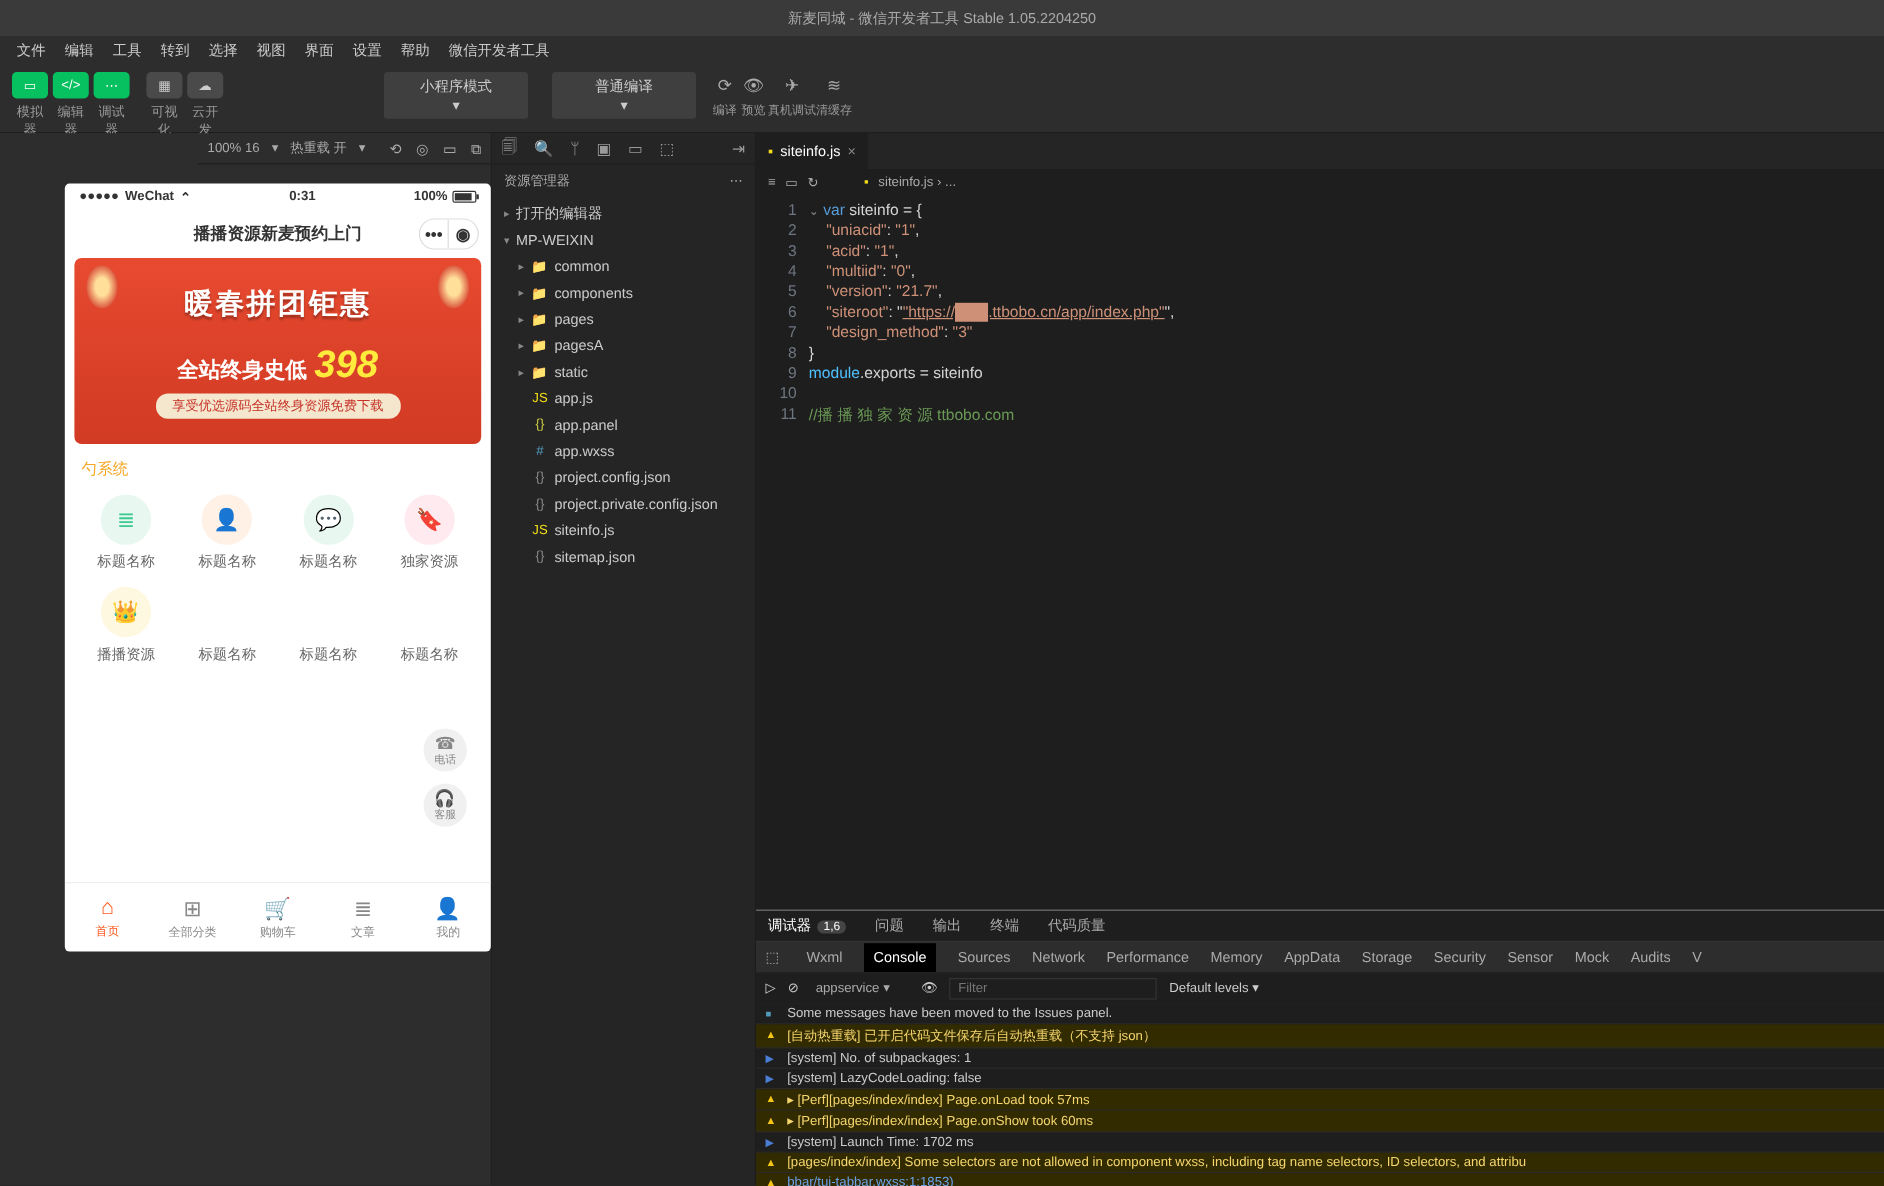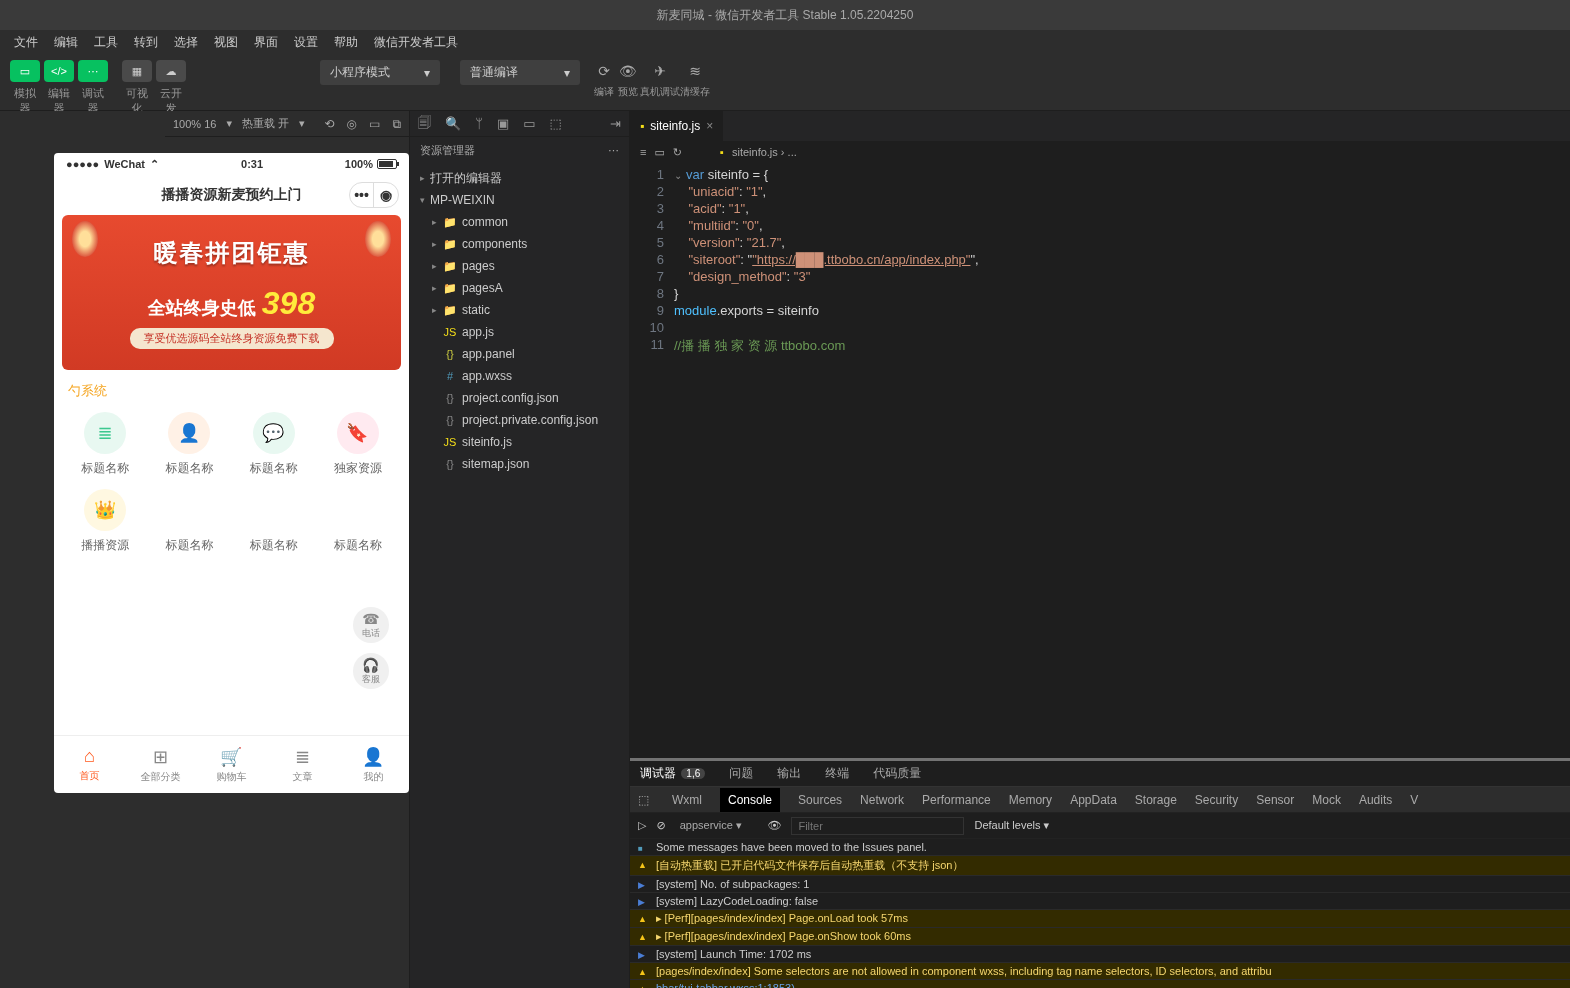--- a/index.html
+++ b/index.html
@@ -13,21 +13,21 @@
 .menubar span { padding: 3px 8px; color: #ccc; cursor: pointer; font-size: 12px; }
 
 
 .toolbar { height: 56px; background: #2d2d2d; display: flex; align-items: flex-start; padding: 5px 10px; border-bottom: 1px solid #1e1e1e; }
 .toolbar-group { display: flex; flex-direction: column; align-items: center; margin-right: 14px; }
 .toolbar-btns { display: flex; gap: 4px; }
 .tbtn { width: 30px; height: 22px; background: #4a4a4a; border-radius: 4px; display: flex; align-items: center; justify-content: center; cursor: pointer; color: #ccc; font-size: 11px; }
 .tbtn.green { background: #07c160; color: #fff; }
 .toolbar-label { display: flex; gap: 4px; margin-top: 4px; font-size: 11px; color: #999; }
 .toolbar-label span { width: 30px; text-align: center; }
-.toolbar-select { background: #3f3f3f; color: #ccc; border: none; padding: 4px 10px; border-radius: 3px; font-size: 12px; width: 120px; display: flex; align-items: center; justify-content: space-between; cursor: pointer; }
+.toolbar-select { background: #3f3f3f; color: #ccc; border: none; padding: 4px 10px; border-radius: 3px; font-size: 12px; width: 120px; display: flex; align-items: center; justify-content: space-between; cursor: pointer; flex-direction: column; }
 .tricon { display: flex; flex-direction: column; align-items: center; cursor: pointer; }
 .tricon .glyph { width: 24px; height: 22px; display: flex; align-items: center; justify-content: center; color: #aaa; font-size: 14px; }
 .tricon .lbl { font-size: 10px; color: #999; margin-top: 3px; }
 
 
 .main { display: flex; height: calc(988px - 30px - 25px - 56px); }
 
 
 .sim-pane { width: 410px; background: #2d2d2d; border-right: 1px solid #1e1e1e; display: flex; flex-direction: column; align-items: flex-end; }
 .sim-top { height: 26px; display: flex; align-items: center; padding: 0 8px; gap: 10px; color: #aaa; font-size: 11px; border-bottom: 1px solid #1e1e1e; }
@@ -93,21 +93,21 @@
 .breadcrumb .bico { cursor: pointer; }
 .code { flex: 1; display: flex; font-family: Consolas, monospace; font-size: 13px; overflow: hidden; }
 .gutter { width: 44px; text-align: right; padding: 4px 10px 4px 0; color: #6e7681; }
 .gutter div { height: 17px; }
 .codetext { padding: 4px 0; position: relative; }
 .codetext .ln { height: 17px; white-space: pre; }
 .k1 { color: #569cd6; } .k2 { color: #ce9178; } .k4 { color: #4fc1ff; } .cm { color: #6a9955; } .lk { color: #ce9178; text-decoration: underline; } .norm { color: #d4d4d4; }
 .fold { color: #888; font-size: 10px; display: inline-block; width: 12px; }
 
 
-.bottom { height: 230px; background: #1e1e1e; border-top: 3px solid #737373; display: flex; flex-direction: column; }
+.bottom { height: 230px; background: #1e1e1e; border-top: 1px solid #737373; display: flex; flex-direction: column; }
 .btabs { height: 26px; display: flex; align-items: center; padding: 0 8px; gap: 20px; color: #aaa; font-size: 12px; border-bottom: 1px solid #333; }
 .btabs .bt { cursor: pointer; padding: 4px 2px; }
 .btabs .bt.active { color: #fff; }
 .btabs .badge { background: #444; border-radius: 8px; padding: 0 5px; font-size: 10px; margin-left: 2px; }
 .dtabs { height: 26px; background: #2d2d2d; display: flex; align-items: center; padding: 0 8px; gap: 18px; color: #aaa; font-size: 12px; border-bottom: 1px solid #222; }
 .dtabs .dt { cursor: pointer; }
 .dtabs .dt.active { color: #fff; background: #000; padding: 5px 8px; }
 .dtabs .dil { width: 16px; }
 .ctrls { height: 26px; display: flex; align-items: center; padding: 0 8px; gap: 10px; border-bottom: 1px solid #222; font-size: 11px; }
 .ctrls .sel { background: #1e1e1e; border: none; color: #aaa; padding: 2px 16px 2px 4px; }

